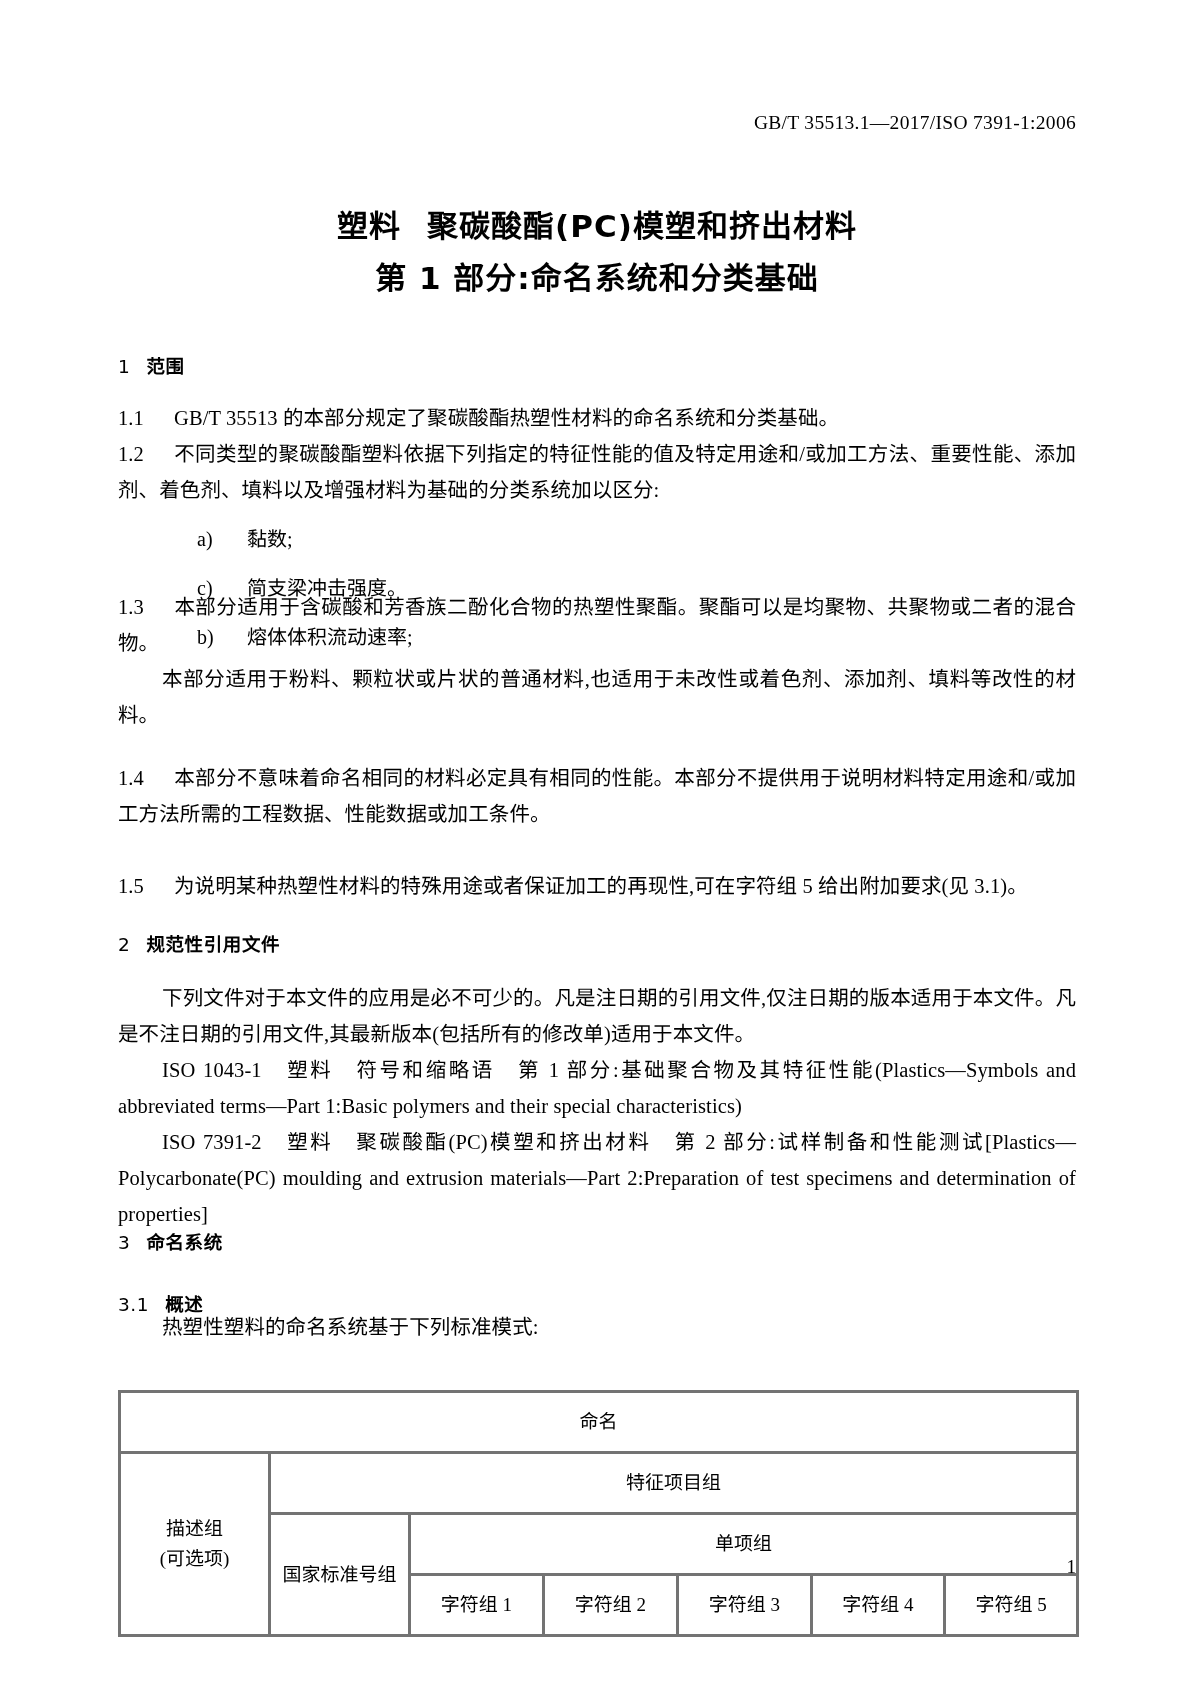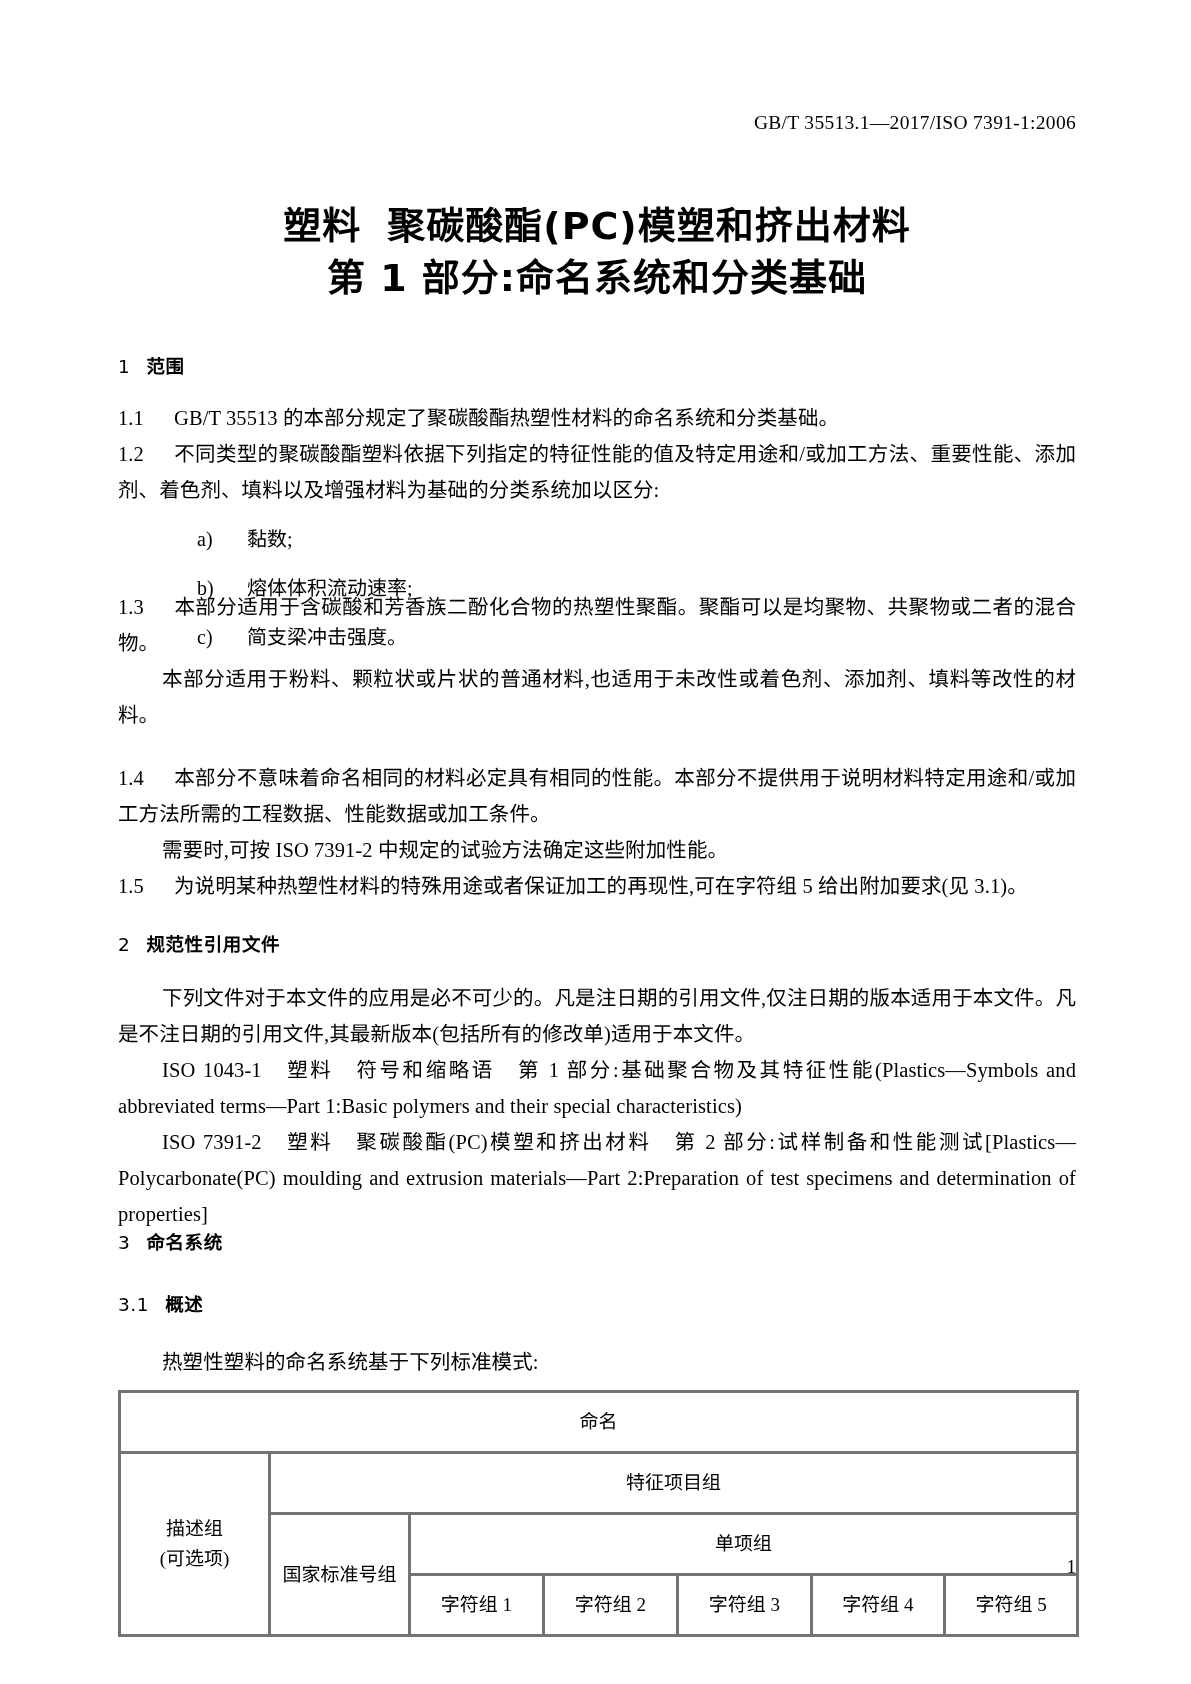--- a/index.html
+++ b/index.html
@@ -42,21 +42,21 @@
 
   
   .title-block {
     position: absolute;
     top: 200px;
     left: 0;
     width: 958px;
     text-align: center;
     font-family: "DejaVu Sans", "Liberation Sans", sans-serif;
     font-weight: 700;
-    font-size: 38px;
+    font-size: 31px;
     line-height: 52px;
     letter-spacing: 1px;
   }
   .title-line-1 .gap { display: inline-block; width: 26px; }
 
   
   .h1 {
     font-family: "DejaVu Sans", "Liberation Sans", sans-serif;
     font-weight: 700;
     font-size: 18.5px;
@@ -135,51 +135,50 @@
     <div class="abs body-text" style="top:400px; width:958px;">
       <p class="p"><span class="clause-num">1.1</span><span class="clause-gap"></span><span>GB/T 35513 的本部分规定了聚碳酸酯热塑性材料的命名系统和分类基础。</span></p>
     </div>
 
     <div class="abs body-text" style="top:436px; width:958px;">
       <p class="p"><span class="clause-num">1.2</span><span class="clause-gap"></span><span>不同类型的聚碳酸酯塑料依据下列指定的特征性能的值及特定用途和/或加工方法、重要性能、添加剂、着色剂、填料以及增强材料为基础的分类系统加以区分:</span></p>
     </div>
 
     <div class="abs" style="top:508px; width:958px;">
       <p class="list-item"><span class="lbl">a)</span><span>黏数;</span></p>
+      <p class="list-item"><span class="lbl">c)</span><span>简支梁冲击强度。</span></p>
       <p class="list-item"><span class="lbl">b)</span><span>熔体体积流动速率;</span></p>
-      <p class="list-item"><span class="lbl">c)</span><span>简支梁冲击强度。</span></p>
     </div>
 
     <div class="abs body-text" style="top:589px; width:958px;">
       <p class="p"><span class="clause-num">1.3</span><span class="clause-gap"></span><span>本部分适用于含碳酸和芳香族二酚化合物的热塑性聚酯。聚酯可以是均聚物、共聚物或二者的混合物。</span></p>
       <p class="p indent-2">本部分适用于粉料、颗粒状或片状的普通材料,也适用于未改性或着色剂、添加剂、填料等改性的材料。</p>
     </div>
 
     <div class="abs body-text" style="top:760px; width:958px;">
       <p class="p"><span class="clause-num">1.4</span><span class="clause-gap"></span><span>本部分不意味着命名相同的材料必定具有相同的性能。本部分不提供用于说明材料特定用途和/或加工方法所需的工程数据、性能数据或加工条件。</span></p>
-      <p class="p indent-2">需要时,可按 ISO 7391-2 中规定的试验方法确定这些附加性能。</p>
     </div>
 
     <div class="abs body-text" style="top:868px; width:958px;">
       <p class="p"><span class="clause-num">1.5</span><span class="clause-gap"></span><span>为说明某种热塑性材料的特殊用途或者保证加工的再现性,可在字符组 5 给出附加要求(见 3.1)。</span></p>
     </div>
 
     <div class="abs h1" style="top:930px;"><span class="hnum">2</span><span class="hgap"></span><span>规范性引用文件</span></div>
 
     <div class="abs body-text" style="top:980px; width:958px;">
       <p class="p indent-2">下列文件对于本文件的应用是必不可少的。凡是注日期的引用文件,仅注日期的版本适用于本文件。凡是不注日期的引用文件,其最新版本(包括所有的修改单)适用于本文件。</p>
       <p class="p indent-2">ISO 1043-1　塑料　符号和缩略语　第 1 部分:基础聚合物及其特征性能(Plastics—Symbols and abbreviated terms—Part 1:Basic polymers and their special characteristics)</p>
       <p class="p indent-2">ISO 7391-2　塑料　聚碳酸酯(PC)模塑和挤出材料　第 2 部分:试样制备和性能测试[Plastics—Polycarbonate(PC) moulding and extrusion materials—Part 2:Preparation of test specimens and determination of properties]</p>
     </div>
 
     <div class="abs h1" style="top:1228px;"><span class="hnum">3</span><span class="hgap"></span><span>命名系统</span></div>
 
     <div class="abs h1" style="top:1290px;"><span class="hnum">3.1</span><span class="hgap"></span><span>概述</span></div>
 
-    <div class="abs body-text" style="top:1344px; width:958px;">
+    <div class="abs body-text" style="top:1309px; width:958px;">
       <p class="p indent-2">热塑性塑料的命名系统基于下列标准模式:</p>
     </div>
 
     <div class="abs" style="top:1390px;">
       <table class="nom">
         <colgroup>
           <col style="width:150px">
           <col style="width:140px">
           <col style="width:134px">
           <col style="width:134px">

